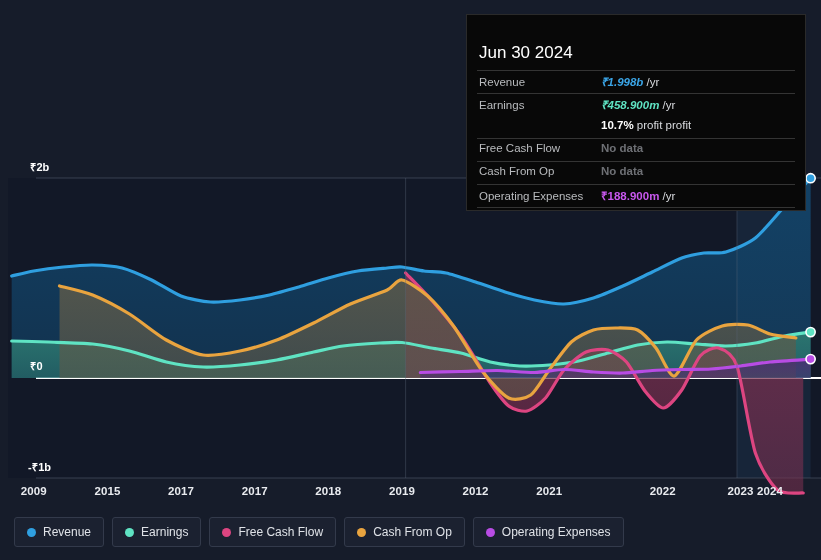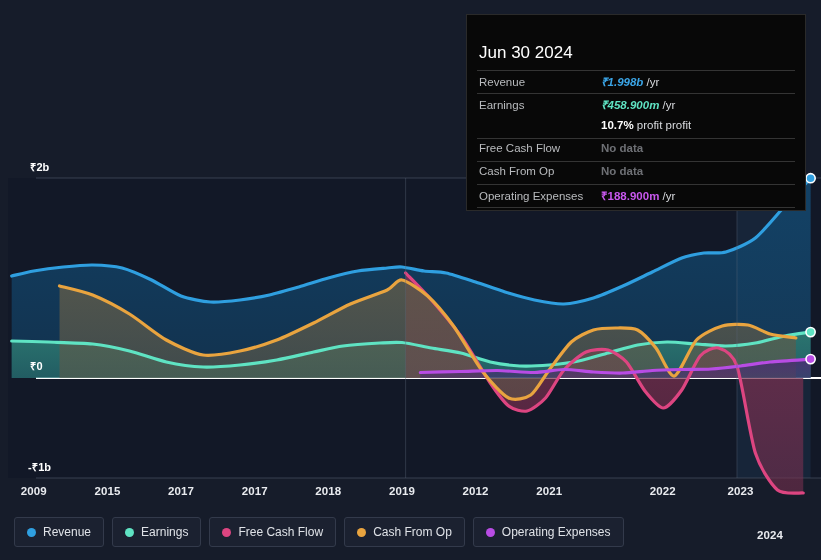--- a/index.html
+++ b/index.html
@@ -184,21 +184,21 @@
       <div class="axis-label x-label" style="left: 25.7713px;">2009</div>
       <div class="axis-label x-label" style="left: 99.4036px;">2015</div>
       <div class="axis-label x-label" style="left: 173.036px;">2017</div>
       <div class="axis-label x-label" style="left: 246.668px;">2017</div>
       <div class="axis-label x-label" style="left: 320.3px;">2018</div>
       <div class="axis-label x-label" style="left: 393.933px;">2019</div>
       <div class="axis-label x-label" style="left: 467.565px;">2012</div>
       <div class="axis-label x-label" style="left: 541.197px;">2021</div>
       <div class="axis-label x-label" style="left: 614.83px; margin-left: 40px;">2022</div>
       <div class="axis-label x-label" style="left: 688.462px; margin-left: 44px;">2023</div>
-      <div class="axis-label x-label" style="left: 762.094px; margin-top: 44px;">2024</div>
+      <div class="axis-label x-label" style="left: 762.094px;">2024</div>
     </div>
 </div>
 
 <div id="tooltip">
   <div class="tt-date">Jun 30 2024</div>
   <div id="tt-rows">
       <div class="tt-row">
         <div class="tt-key">Revenue</div>
         <div class="tt-val"><span class="amt" style="color: rgb(59, 166, 232); font-style: italic;">₹1.998b</span><span class="suffix"> /yr</span></div>
       </div>

